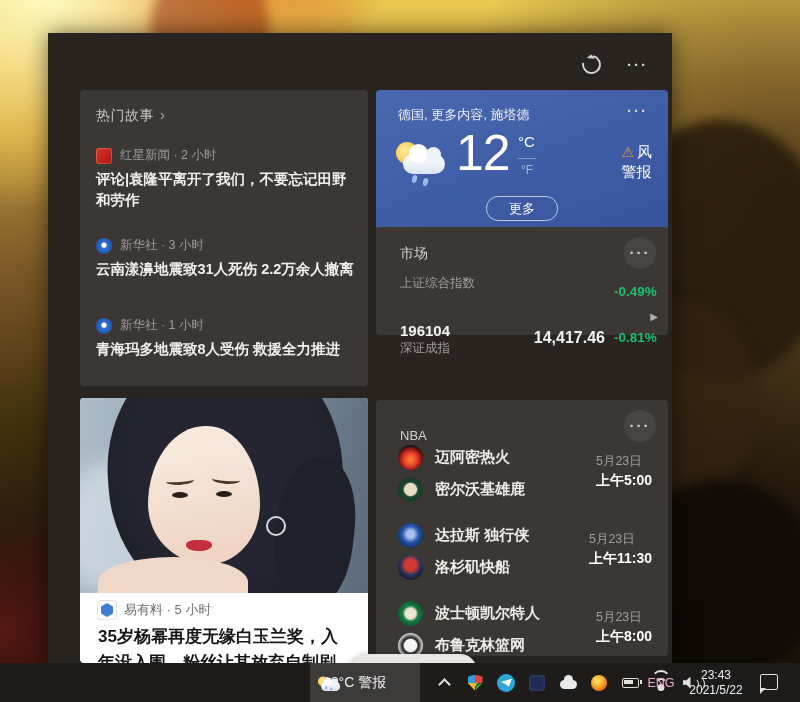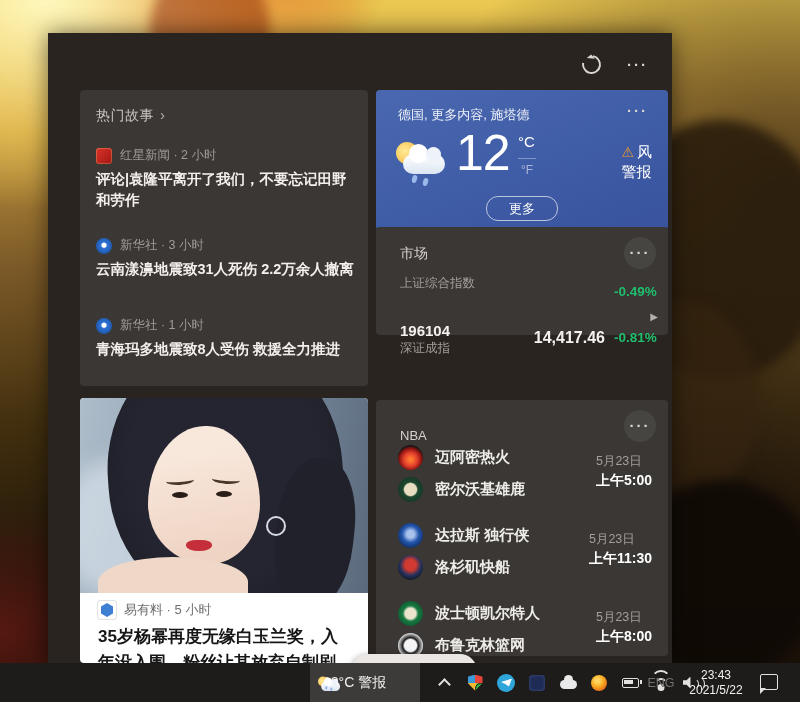--- a/index.html
+++ b/index.html
@@ -182,21 +182,21 @@
   .wf3{width:3px;height:3px;border-width:2px;bottom:-1px !important;border-bottom-color:#e3e1df !important;
     border-left-color:#e3e1df !important;border-right-color:#e3e1df !important;background:#e3e1df;}
   .speaker{position:relative;width:18px;height:14px;}
   .spk-body{position:absolute;left:0;top:1px;width:11px;height:12px;background:#e3e1df;
     clip-path:polygon(0 32%,32% 32%,68% 0,68% 100%,32% 68%,0 68%);}
   .spk-wave{position:absolute;border:1.5px solid #e3e1df;border-radius:50%;
     border-left-color:transparent;border-top-color:transparent;border-bottom-color:transparent;}
   .sw1{left:4px;top:2px;width:10px;height:10px;}
   .sw2{left:4px;top:-1px;width:16px;height:16px;}
   .tb-lang{position:absolute;left:644px;top:0;width:34px;height:39px;display:flex;align-items:center;
-    justify-content:center;font-size:12.5px;color:#737373;}
+    justify-content:center;font-size:12.5px;color:#f9a8d4;}
   .tb-clock{position:absolute;left:680px;top:0;width:72px;height:39px;display:flex;flex-direction:column;
     align-items:center;justify-content:center;line-height:15px;font-size:12px;color:#f0efee;}
   .action-center{position:absolute;left:760px;top:11px;width:16px;height:14px;
     border:1.6px solid #e3e1df;border-radius:2px;}
   .action-center::after{content:"";position:absolute;left:-1px;bottom:-5px;
     border:3px solid transparent;border-top-color:#e3e1df;border-left-color:#e3e1df;}
 </style>
 </head>
 <body>
 

